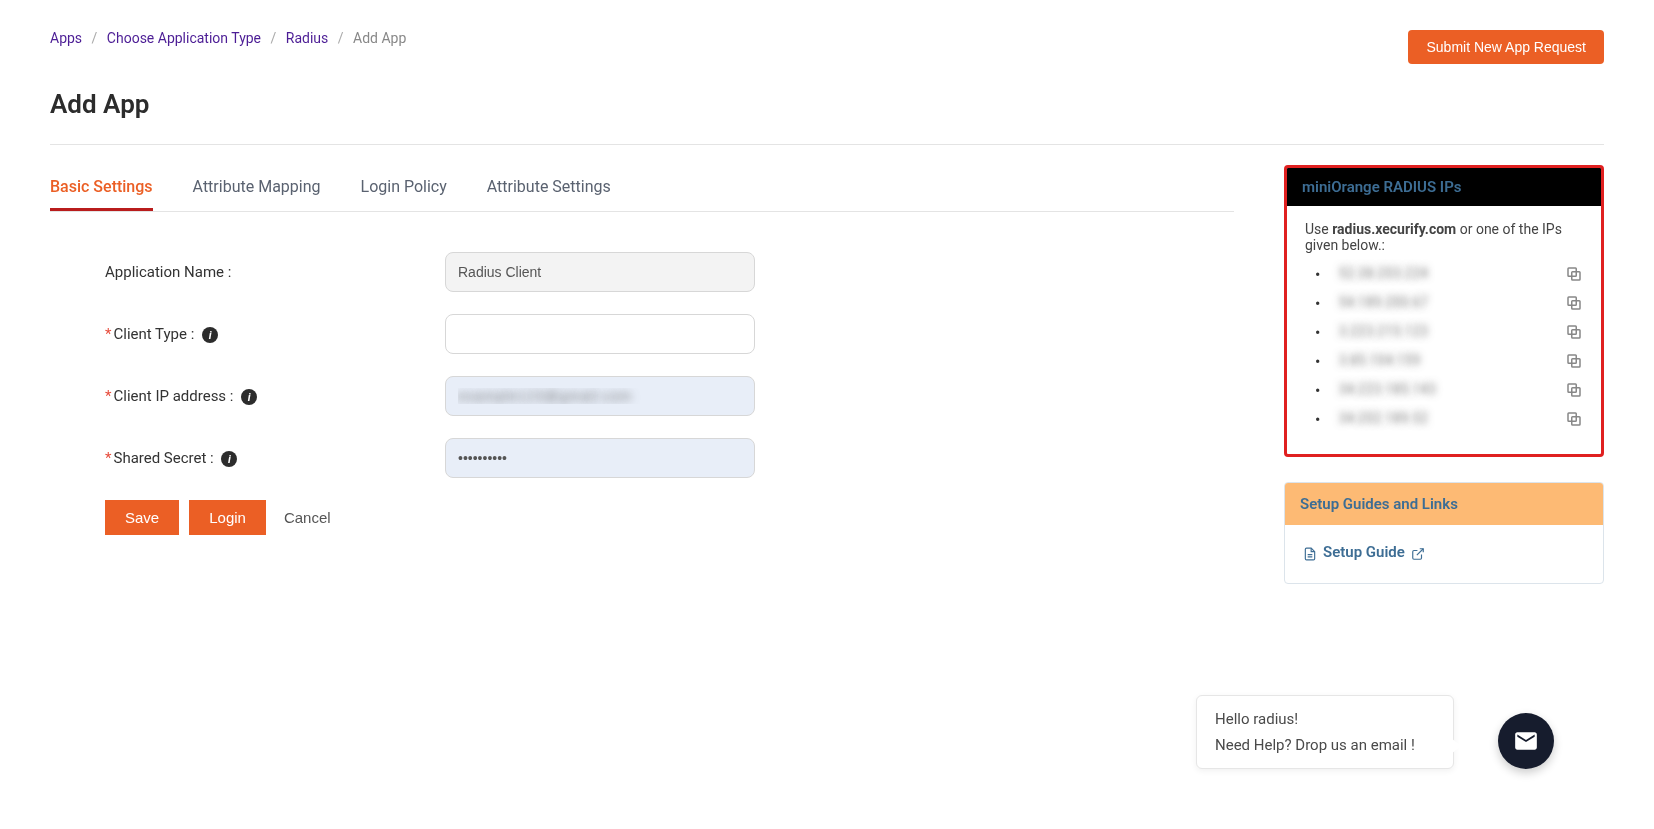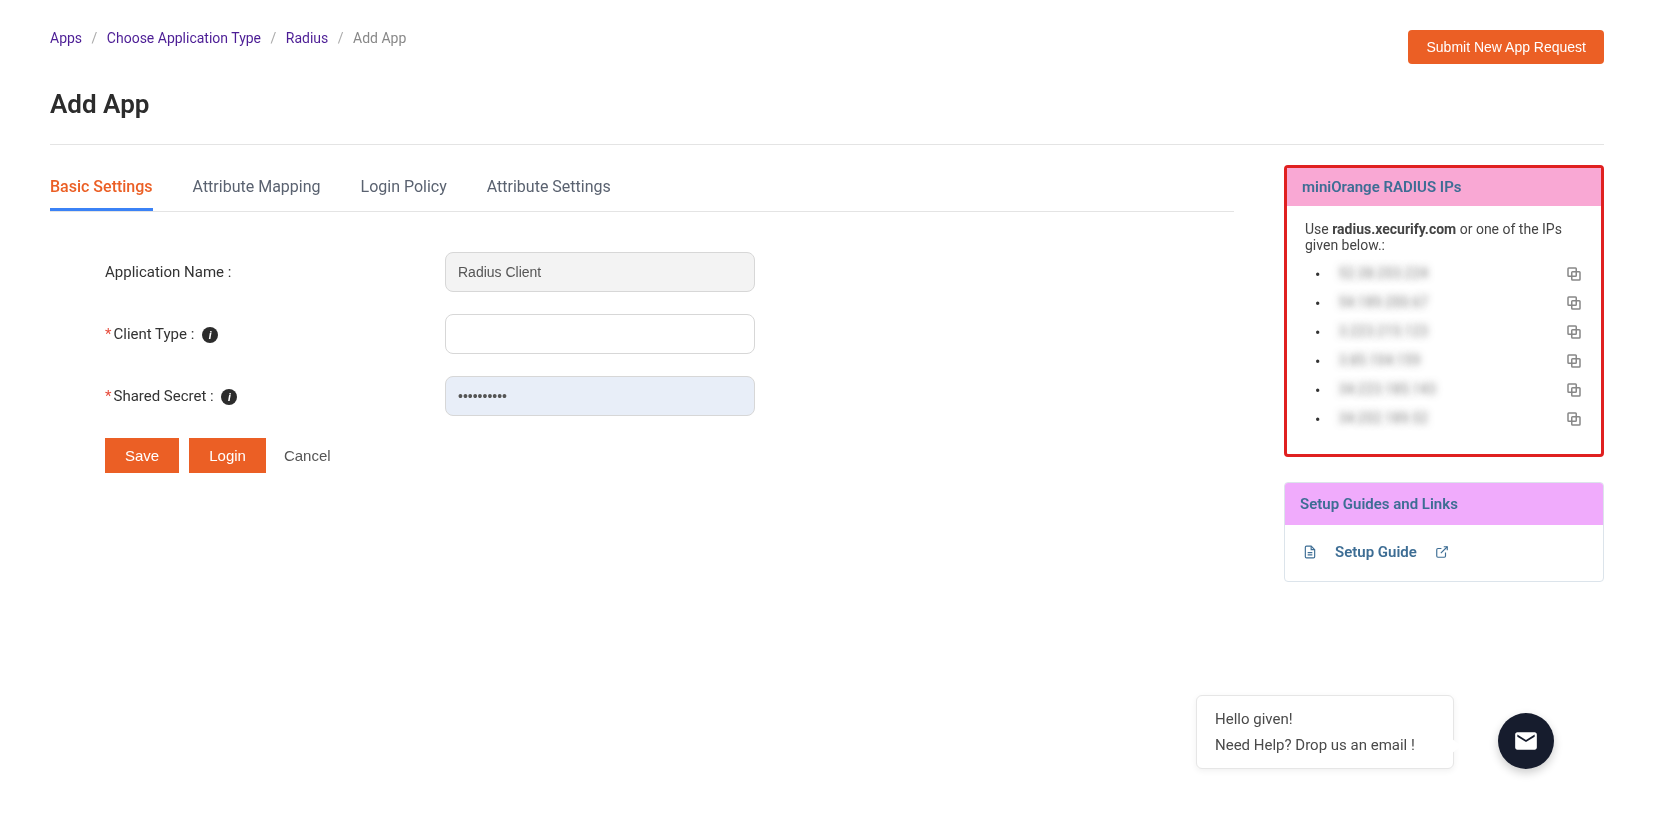--- a/index.html
+++ b/index.html
@@ -11,46 +11,46 @@
     .breadcrumb .sep { color: #aaa; margin: 0 6px; }
     .breadcrumb .current { color: #888; }
     .submit-btn { background: #eb5f25; color: #fff; border: none; padding: 9px 18px; border-radius: 4px; font-size: 14px; cursor: pointer; }
     .page-title { font-size: 26px; font-weight: 600; color: #2c2c2c; margin-top: 25px; margin-bottom: 25px; }
     .divider { border: none; border-top: 1px solid #e4e4e4; margin-bottom: 20px; }
     .layout { display: flex; gap: 50px; }
     .main-col { flex: 1; }
     .side-col { width: 320px; }
     .tabs { display: flex; border-bottom: 1px solid #e4e4e4; margin-bottom: 40px; }
     .tab { padding: 12px 0; margin-right: 40px; color: #5a6270; cursor: pointer; font-size: 16px; }
-    .tab.active { color: #eb5f25; border-bottom: 3px solid #3b82f6; font-weight: 500; }
+    .tab.active { color: #eb5f25; border-bottom: 3px solid #b91c1c; font-weight: 500; }
     .form { padding-left: 55px; }
     .form-row { display: flex; align-items: center; margin-bottom: 22px; }
     .form-label { width: 340px; font-size: 15px; color: #333; }
     .req { color: #e74c3c; margin-right: 2px; }
     .info-icon { display: inline-flex; align-items: center; justify-content: center; width: 16px; height: 16px; background: #2c2c2c; color: #fff; border-radius: 50%; font-size: 11px; font-weight: bold; font-style: italic; margin-left: 4px; vertical-align: middle; }
     .form-input { width: 310px; height: 40px; border: 1px solid #d7d7d7; border-radius: 8px; padding: 0 12px; font-size: 14px; color: #555; }
     .form-input.readonly { background: #f3f3f3; }
     .form-input.filled { background: #e8eef8; }
     .blurred { color: transparent; text-shadow: 0 0 8px rgba(80,80,80,0.8); letter-spacing: 1px; }
     .btn-row { display: flex; align-items: center; gap: 10px; margin-top: 20px; }
     .btn-primary { background: #eb5f25; color: #fff; border: none; padding: 9px 20px; border-radius: 0; font-size: 15px; cursor: pointer; }
     .btn-link { background: none; border: none; color: #555; font-size: 15px; cursor: pointer; margin-left: 8px; }
     .panel { border: 3px solid #e02020; border-radius: 4px; margin-bottom: 25px; overflow: hidden; }
-    .panel-header { background: #f9a8d4; padding: 10px 15px; color: #3d6d94; font-weight: 600; font-size: 15px; }
+    .panel-header { background: #000000; padding: 10px 15px; color: #3d6d94; font-weight: 600; font-size: 15px; }
     .panel-body { padding: 15px 18px; font-size: 14px; color: #444; }
     .panel-body .use-line { margin-bottom: 12px; }
     .ip-list { list-style: disc; padding-left: 30px; }
     .ip-list li { display: flex; justify-content: space-between; align-items: flex-start; margin-bottom: 10px; list-style: disc; }
     .ip-list li::before { content: "•"; margin-right: 18px; color: #333; font-size: 16px; }
     .ip-text { flex: 1; color: transparent; text-shadow: 0 0 7px rgba(90,90,90,0.8); font-size: 14px; }
     .copy-icon { width: 18px; height: 18px; cursor: pointer; opacity: 0.7; }
     .panel2 { border: 1px solid #dce4eb; border-radius: 4px; overflow: hidden; }
-    .panel2-header { background: #f0abfc; padding: 12px 15px; color: #3d6d94; font-weight: 600; font-size: 15px; }
+    .panel2-header { background: #fdba74; padding: 12px 15px; color: #3d6d94; font-weight: 600; font-size: 15px; }
     .panel2-body { padding: 18px; }
-    .setup-link { color: #3d6d94; font-weight: 600; text-decoration: none; display: inline-flex; align-items: center; gap: 18px; }
+    .setup-link { color: #3d6d94; font-weight: 600; text-decoration: none; display: inline-flex; align-items: flex-end; gap: 6px; }
     .doc-icon { width: 14px; height: 14px; }
     .ext-icon { width: 14px; height: 14px; }
     .chat-bubble { position: absolute; right: 200px; bottom: 60px; background: #fff; border: 1px solid #e6e6e6; border-radius: 6px; padding: 14px 18px; box-shadow: 0 2px 6px rgba(0,0,0,0.06); width: 258px; }
     .chat-bubble .line1 { color: #4a4a4a; margin-bottom: 8px; }
     .chat-bubble .line2 { color: #4a4a4a; }
     .chat-bubble::after { content: ""; position: absolute; right: -8px; bottom: 14px; width: 0; height: 0; border-top: 8px solid transparent; border-bottom: 8px solid transparent; border-left: 10px solid #fff; }
     .chat-fab { position: absolute; right: 100px; bottom: 60px; width: 56px; height: 56px; background: #161c2d; border-radius: 50%; display: flex; align-items: center; justify-content: center; cursor: pointer; box-shadow: 0 4px 10px rgba(0,0,0,0.2); }
     .chat-fab svg { width: 26px; height: 26px; fill: #fff; }
   </style>
 </head>
@@ -89,20 +89,27 @@
         </div>
 
         <div class="form-row">
           <label class="form-label">
             <span class="req">*</span><span>Client Type :</span>
             <span class="info-icon">i</span>
           </label>
           <input class="form-input" value="" style="">
         </div>
 
+        <div class="form-row">
+          <label class="form-label">
+            <span class="req">*</span><span>Client IP address :</span>
+            <span class="info-icon">i</span>
+          </label>
+          <input class="form-input filled blurred" value="example123@gmail.com" style="">
+        </div>
 
         <div class="form-row">
           <label class="form-label">
             <span class="req">*</span><span>Shared Secret :</span>
             <span class="info-icon">i</span>
           </label>
           <input class="form-input filled" type="text" value="••••••••••" style="">
         </div>
 
         <div class="btn-row">
@@ -184,21 +191,21 @@
                 <line x1="10" y1="14" x2="21" y2="3"></line>
               </svg>
           </a>
         </div>
       </div>
     </div>
   </div>
 </div>
 
 <div class="chat-bubble">
-  <div class="line1">Hello given!</div>
+  <div class="line1">Hello radius!</div>
   <div class="line2">Need Help? Drop us an email !</div>
 </div>
 
 <div class="chat-fab">
   <svg viewBox="0 0 24 24">
       <path d="M20 4H4c-1.1 0-2 .9-2 2v12c0 1.1.9 2 2 2h16c1.1 0 2-.9 2-2V6c0-1.1-.9-2-2-2zm0 4l-8 5-8-5V6l8 5 8-5v2z"></path>
     </svg>
 </div>
 
 </body></html>

